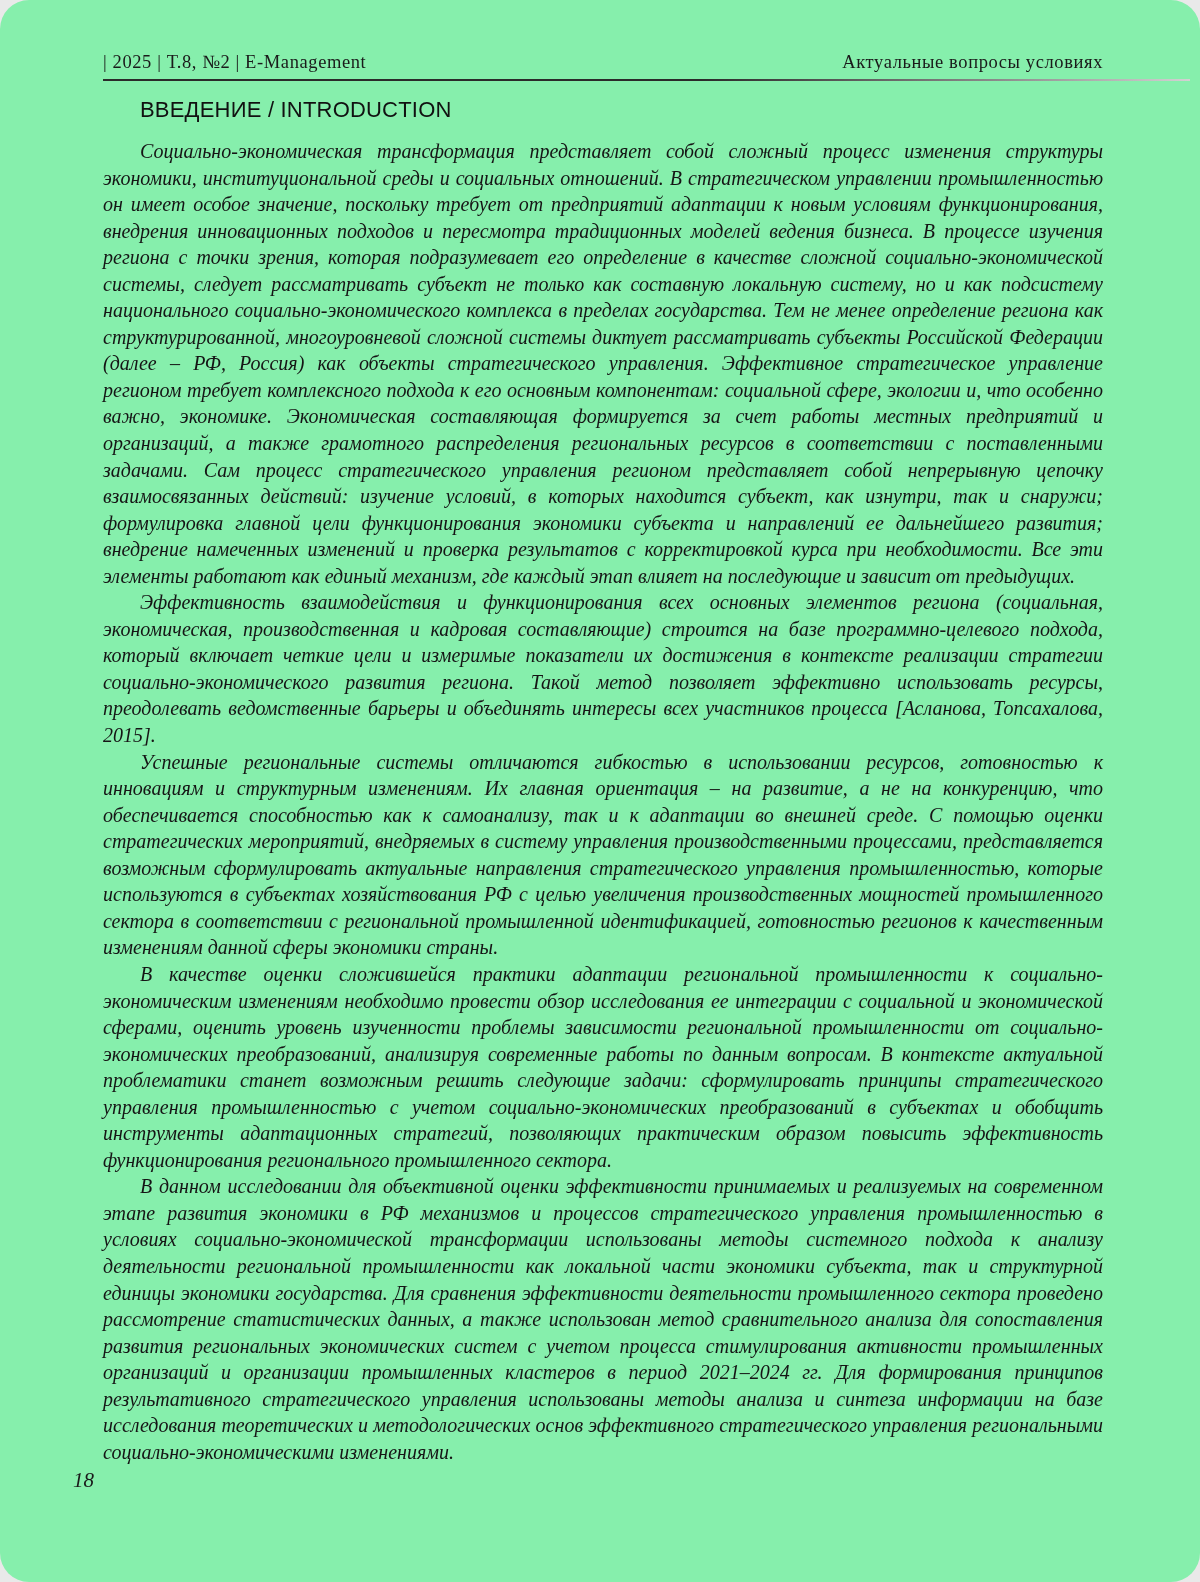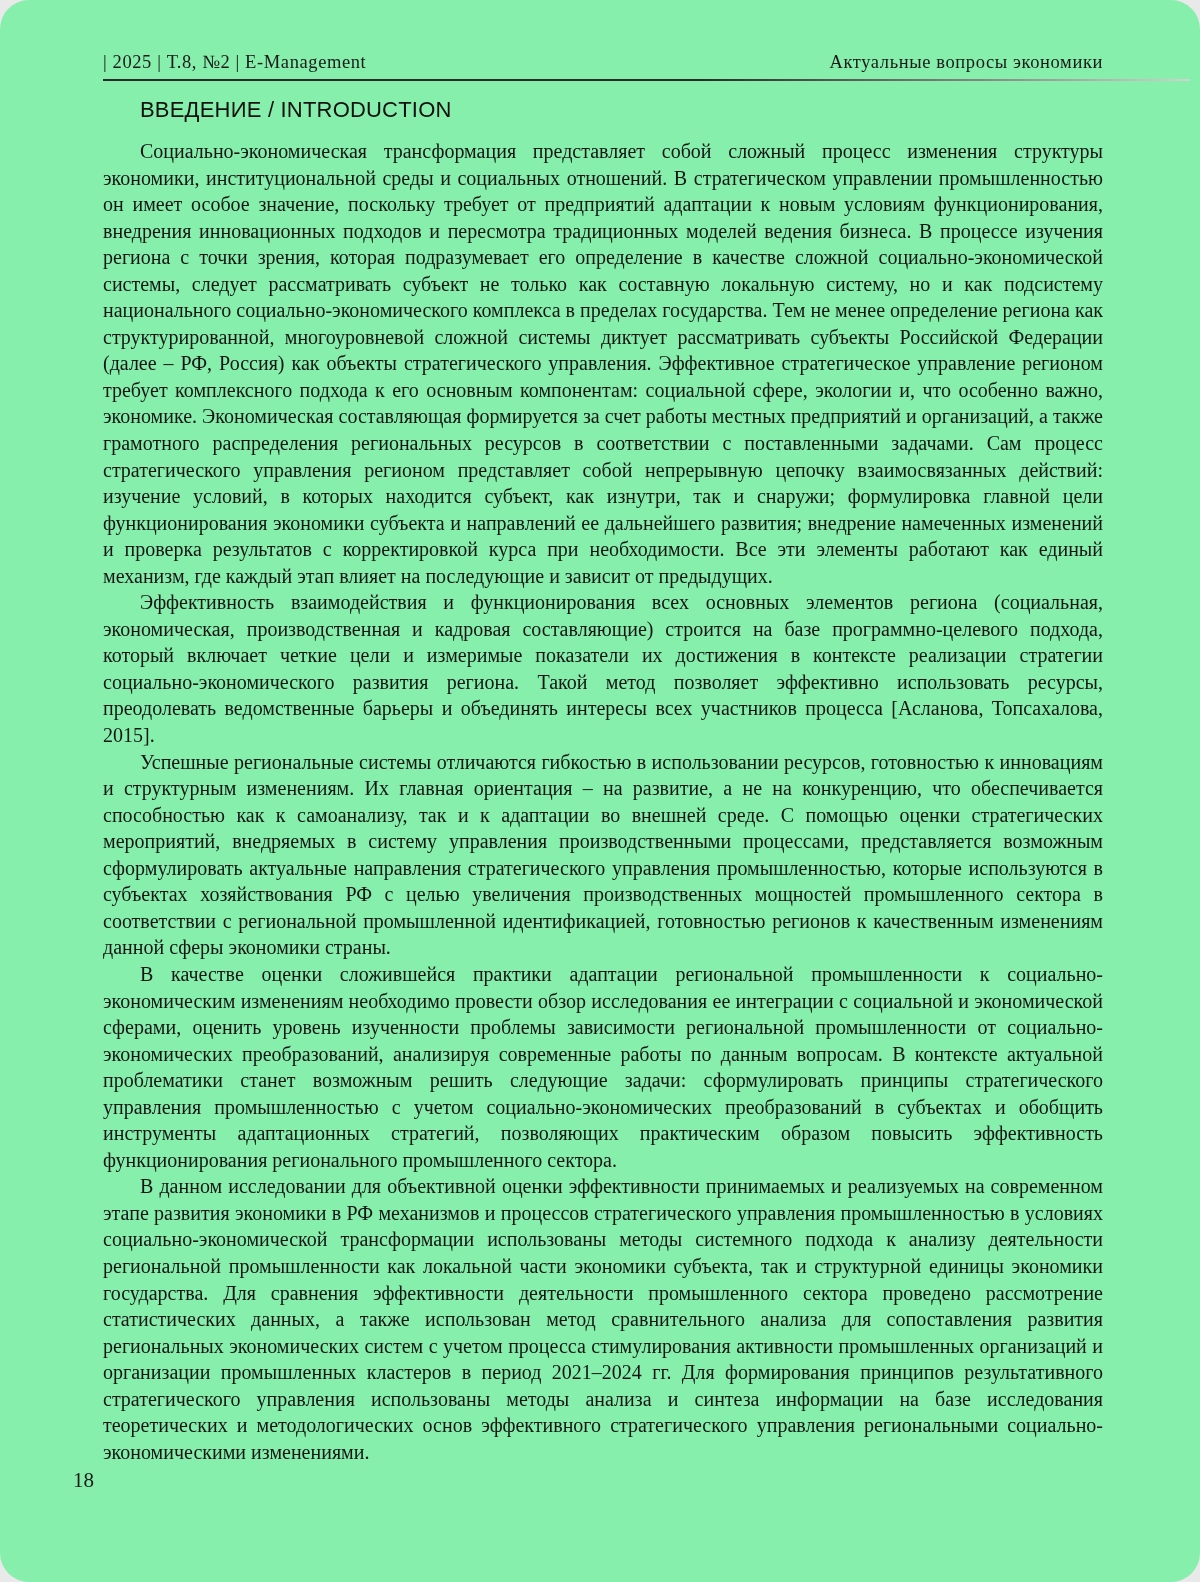--- a/index.html
+++ b/index.html
@@ -52,42 +52,44 @@
   }
   .body-text {
     position: absolute;
     top: 138px;
     left: 103px;
     width: 1000px;
     text-align: justify;
     font-size: 20px;
     line-height: 26.55px;
     color: #151515;
+    font-style: italic;
   }
   .body-text p {
     margin: 0;
     padding: 0;
     text-indent: 37px;
   }
   .page-number {
     position: absolute;
     left: 73px;
     top: 1468px;
     font-size: 21px;
     color: #1a1a1a;
+    font-style: italic;
   }
 </style>
 </head>
 <body>
 
 <div class="page">
 
   <div class="running-header">
     <span>|  2025  |  Т.8, №2  |  E-Management</span>
-    <span>Актуальные вопросы экономики</span>
+    <span>Актуальные вопросы условиях</span>
   </div>
 
   <div class="header-rule"></div>
 
   <h1 class="section-heading">ВВЕДЕНИЕ / INTRODUCTION</h1>
 
   <div class="body-text">
     <p>Социально-экономическая трансформация представляет собой сложный процесс изменения структуры экономики, институциональной среды и социальных отношений. В стратегическом управлении промышленностью он имеет особое значение, поскольку требует от предприятий адаптации к новым условиям функционирования, внедрения инновационных подходов и пересмотра традиционных моделей ведения бизнеса. В процессе изучения региона с точки зрения, которая подразумевает его определение в качестве сложной социально-экономической системы, следует рассматривать субъект не только как составную локальную систему, но и как подсистему национального социально-экономического комплекса в пределах государства. Тем не менее определение региона как структурированной, многоуровневой сложной системы диктует рассматривать субъекты Российской Федерации (далее – РФ, Россия) как объекты стратегического управления. Эффективное стратегическое управление регионом требует комплексного подхода к его основным компонентам: социальной сфере, экологии и, что особенно важно, экономике. Экономическая составляющая формируется за счет работы местных предприятий и организаций, а также грамотного распределения региональных ресурсов в соответствии с поставленными задачами. Сам процесс стратегического управления регионом представляет собой непрерывную цепочку взаимосвязанных действий: изучение условий, в которых находится субъект, как изнутри, так и снаружи; формулировка главной цели функционирования экономики субъекта и направлений ее дальнейшего развития; внедрение намеченных изменений и проверка результатов с корректировкой курса при необходимости. Все эти элементы работают как единый механизм, где каждый этап влияет на последующие и зависит от предыдущих.</p>
     <p>Эффективность взаимодействия и функционирования всех основных элементов региона (социальная, экономическая, производственная и кадровая составляющие) строится на базе программно-целевого подхода, который включает четкие цели и измеримые показатели их достижения в контексте реализации стратегии социально-экономического развития региона. Такой метод позволяет эффективно использовать ресурсы, преодолевать ведомственные барьеры и объединять интересы всех участников процесса [Асланова, Топсахалова, 2015].</p>
     <p>Успешные региональные системы отличаются гибкостью в использовании ресурсов, готовностью к инновациям и структурным изменениям. Их главная ориентация – на развитие, а не на конкуренцию, что обеспечивается способностью как к самоанализу, так и к адаптации во внешней среде. С помощью оценки стратегических мероприятий, внедряемых в систему управления производственными процессами, представляется возможным сформулировать актуальные направления стратегического управления промышленностью, которые используются в субъектах хозяйствования РФ с целью увеличения производственных мощностей промышленного сектора в соответствии с региональной промышленной идентификацией, готовностью регионов к качественным изменениям данной сферы экономики страны.</p>

